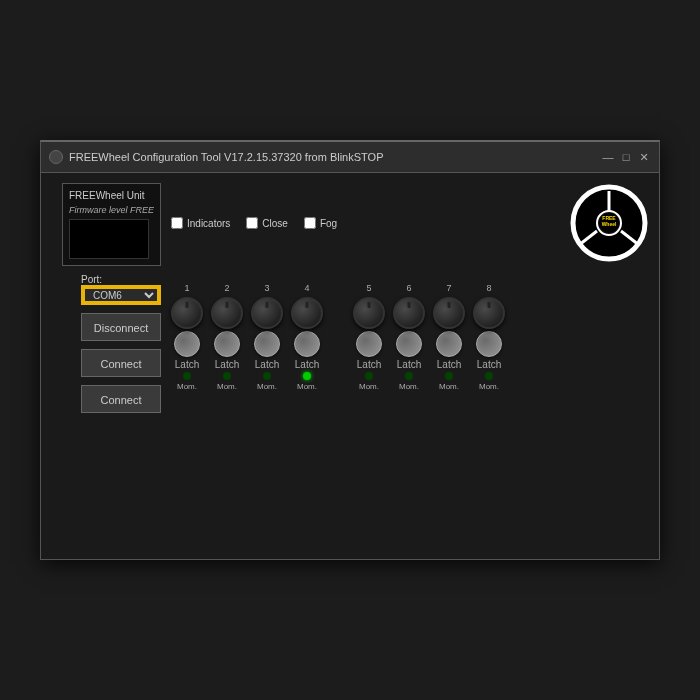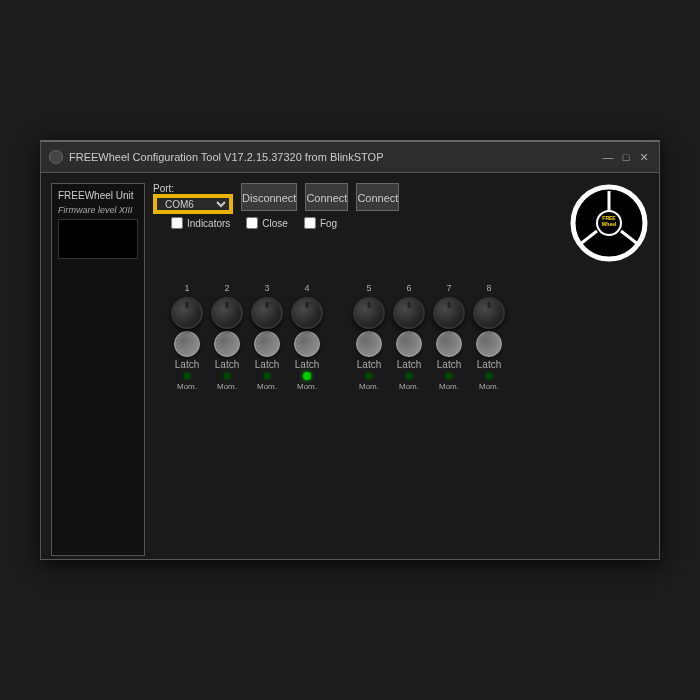--- a/index.html
+++ b/index.html
@@ -73,22 +73,23 @@
     }
     .window-content {
       display: flex;
       height: calc(100% - 24px);
       padding: 10px;
       gap: 10px;
     }
     .left-panel {
       width: 110px;
       display: flex;
-      flex-direction: row;
+      flex-direction: column;
       gap: 8px;
+      align-items: flex-end;
     }
     .unit-box {
       border: 1px solid #555;
       padding: 6px;
       background: #111;
     }
     .unit-label {
       color: #ccc;
       font-size: 10px;
       margin-bottom: 4px;
@@ -250,21 +251,21 @@
         <button class="title-btn">□</button>
         <button class="title-btn">✕</button>
       </div>
     </div>
 
     <div class="window-content">
 
       <div class="left-panel">
         <div class="unit-box">
           <div class="unit-label">FREEWheel Unit</div>
-          <div class="firmware-text">Firmware level XIII</div>
+          <div class="firmware-text">Firmware level FREE</div>
           <div class="unit-display"></div>
         </div>
         <div>
           <div class="port-label">Port:</div>
           <select class="port-select">
             <option>COM6</option>
           </select>
         </div>
         <button class="ctrl-btn">Disconnect</button>
         <button class="ctrl-btn">Connect</button>

